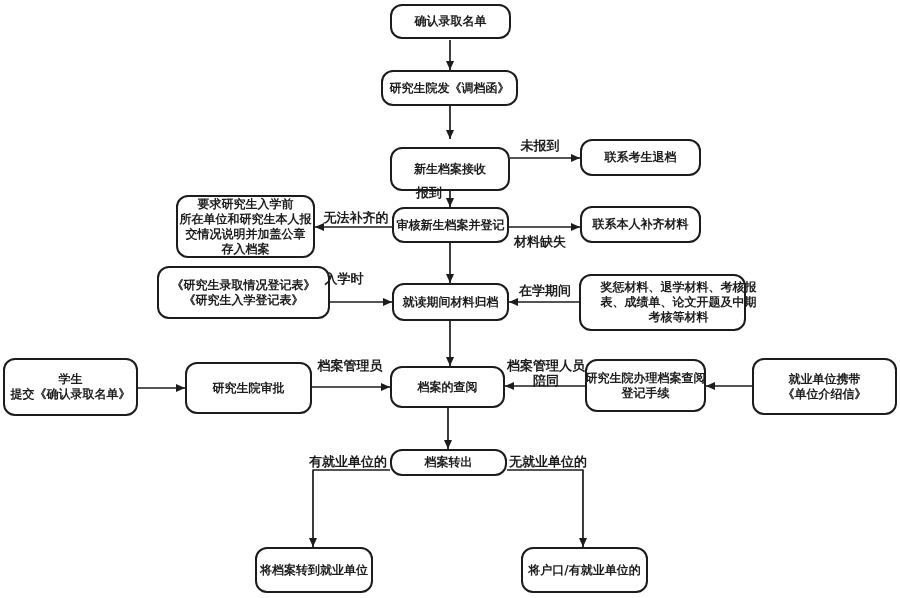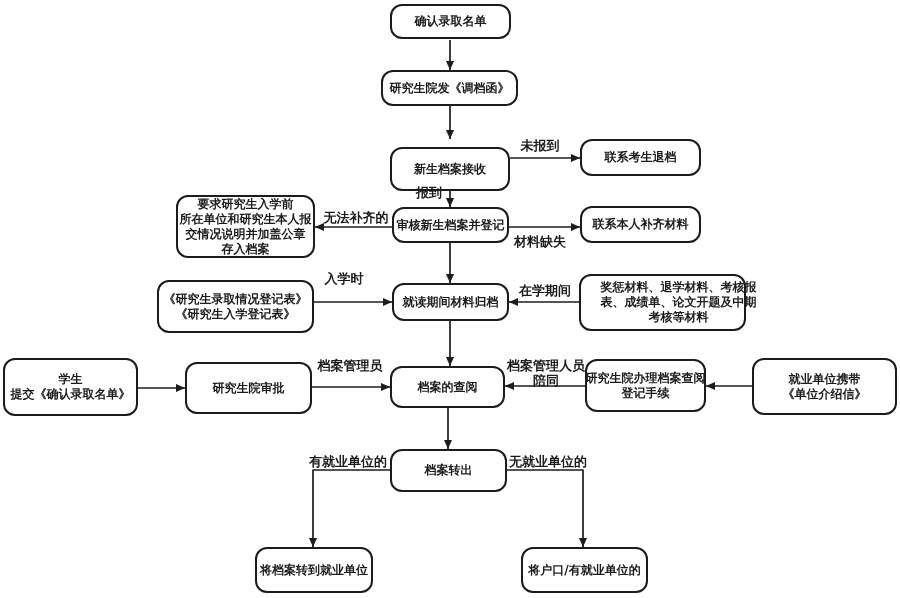--- a/index.html
+++ b/index.html
@@ -104,21 +104,21 @@
       </div>
       <div class="node" style="left: 176px; top: 195px; width: 139px; height: 63px;">
         <span class="node-label">要求研究生入学前
 所在单位和研究生本人报
 交情况说明并加盖公章
 存入档案</span>
       </div>
       <div class="node" style="left: 392px; top: 283px; width: 117px; height: 38px;">
         <span class="node-label">就读期间材料归档</span>
       </div>
-      <div class="node" style="left: 157px; top: 280px; width: 157px; height: 53px;">
+      <div class="node" style="left: 157px; top: 266px; width: 173px; height: 53px;">
         <span class="node-label">《研究生录取情况登记表》
 《研究生入学登记表》</span>
       </div>
       <div class="node" style="left: 579px; top: 274px; width: 167px; height: 57px; padding-left: 32px;">
         <span class="node-label">奖惩材料、退学材料、考核报
 表、成绩单、论文开题及中期
 考核等材料</span>
       </div>
       <div class="node" style="left: 3px; top: 358px; width: 135px; height: 58px;">
         <span class="node-label">学生
@@ -131,21 +131,21 @@
         <span class="node-label">档案的查阅</span>
       </div>
       <div class="node" style="left: 585px; top: 359px; width: 121px; height: 53px;">
         <span class="node-label">研究生院办理档案查阅
 登记手续</span>
       </div>
       <div class="node" style="left: 752px; top: 358px; width: 145px; height: 57px;">
         <span class="node-label">就业单位携带
 《单位介绍信》</span>
       </div>
-      <div class="node" style="left: 390px; top: 449px; width: 117px; height: 43px;">
+      <div class="node" style="left: 390px; top: 449px; width: 117px; height: 27px;">
         <span class="node-label">档案转出</span>
       </div>
       <div class="node" style="left: 255px; top: 547px; width: 118px; height: 46px;">
         <span class="node-label">将档案转到就业单位</span>
       </div>
       <div class="node" style="left: 521px; top: 547px; width: 127px; height: 46px;">
         <span class="node-label">将户口/有就业单位的</span>
       </div>
       <div class="edge-label" style="left: 540px; top: 146px;">未报到</div>
       <div class="edge-label" style="left: 429px; top: 193px;">报到</div>

